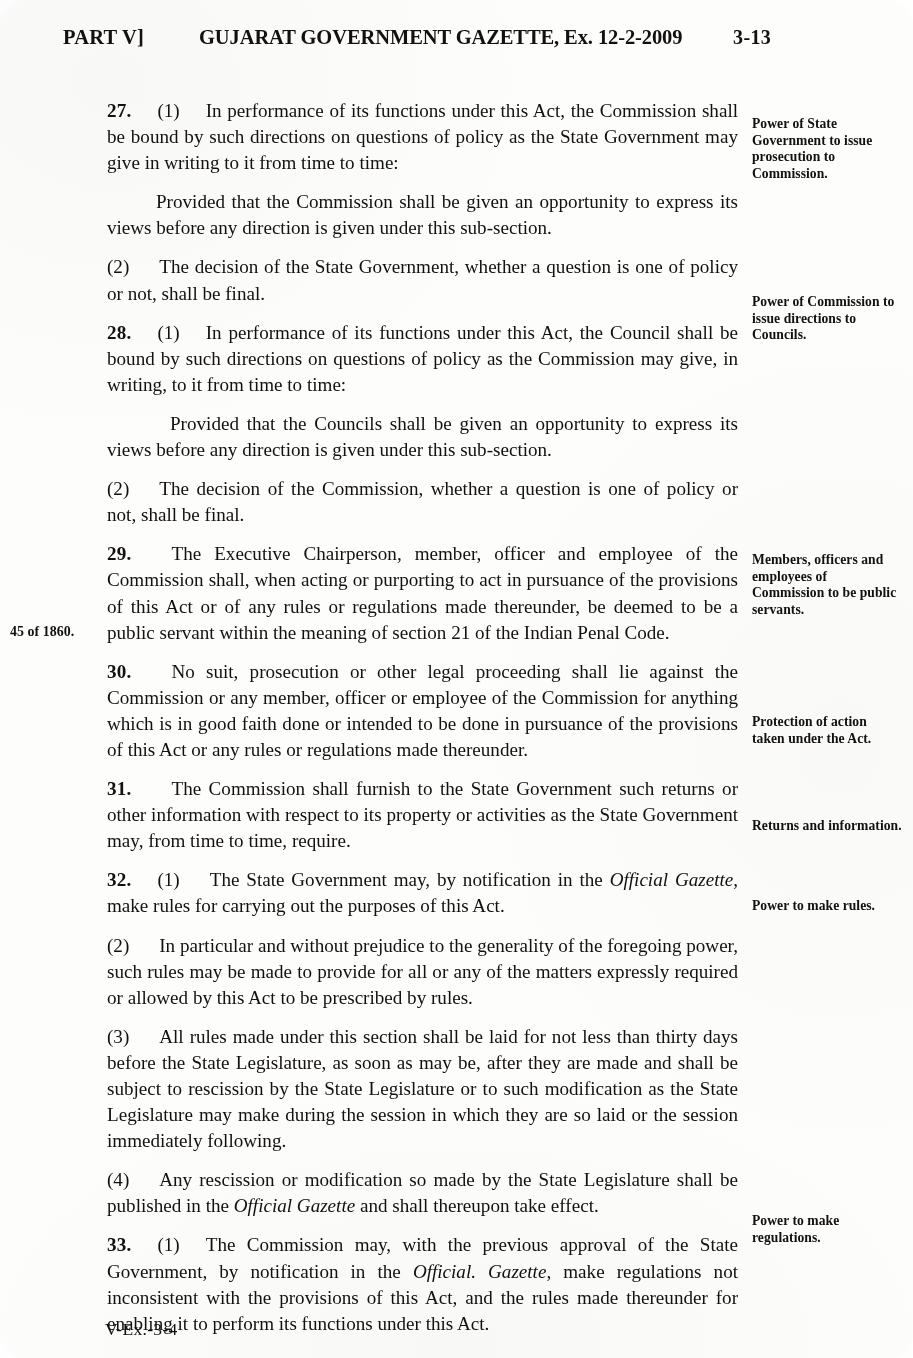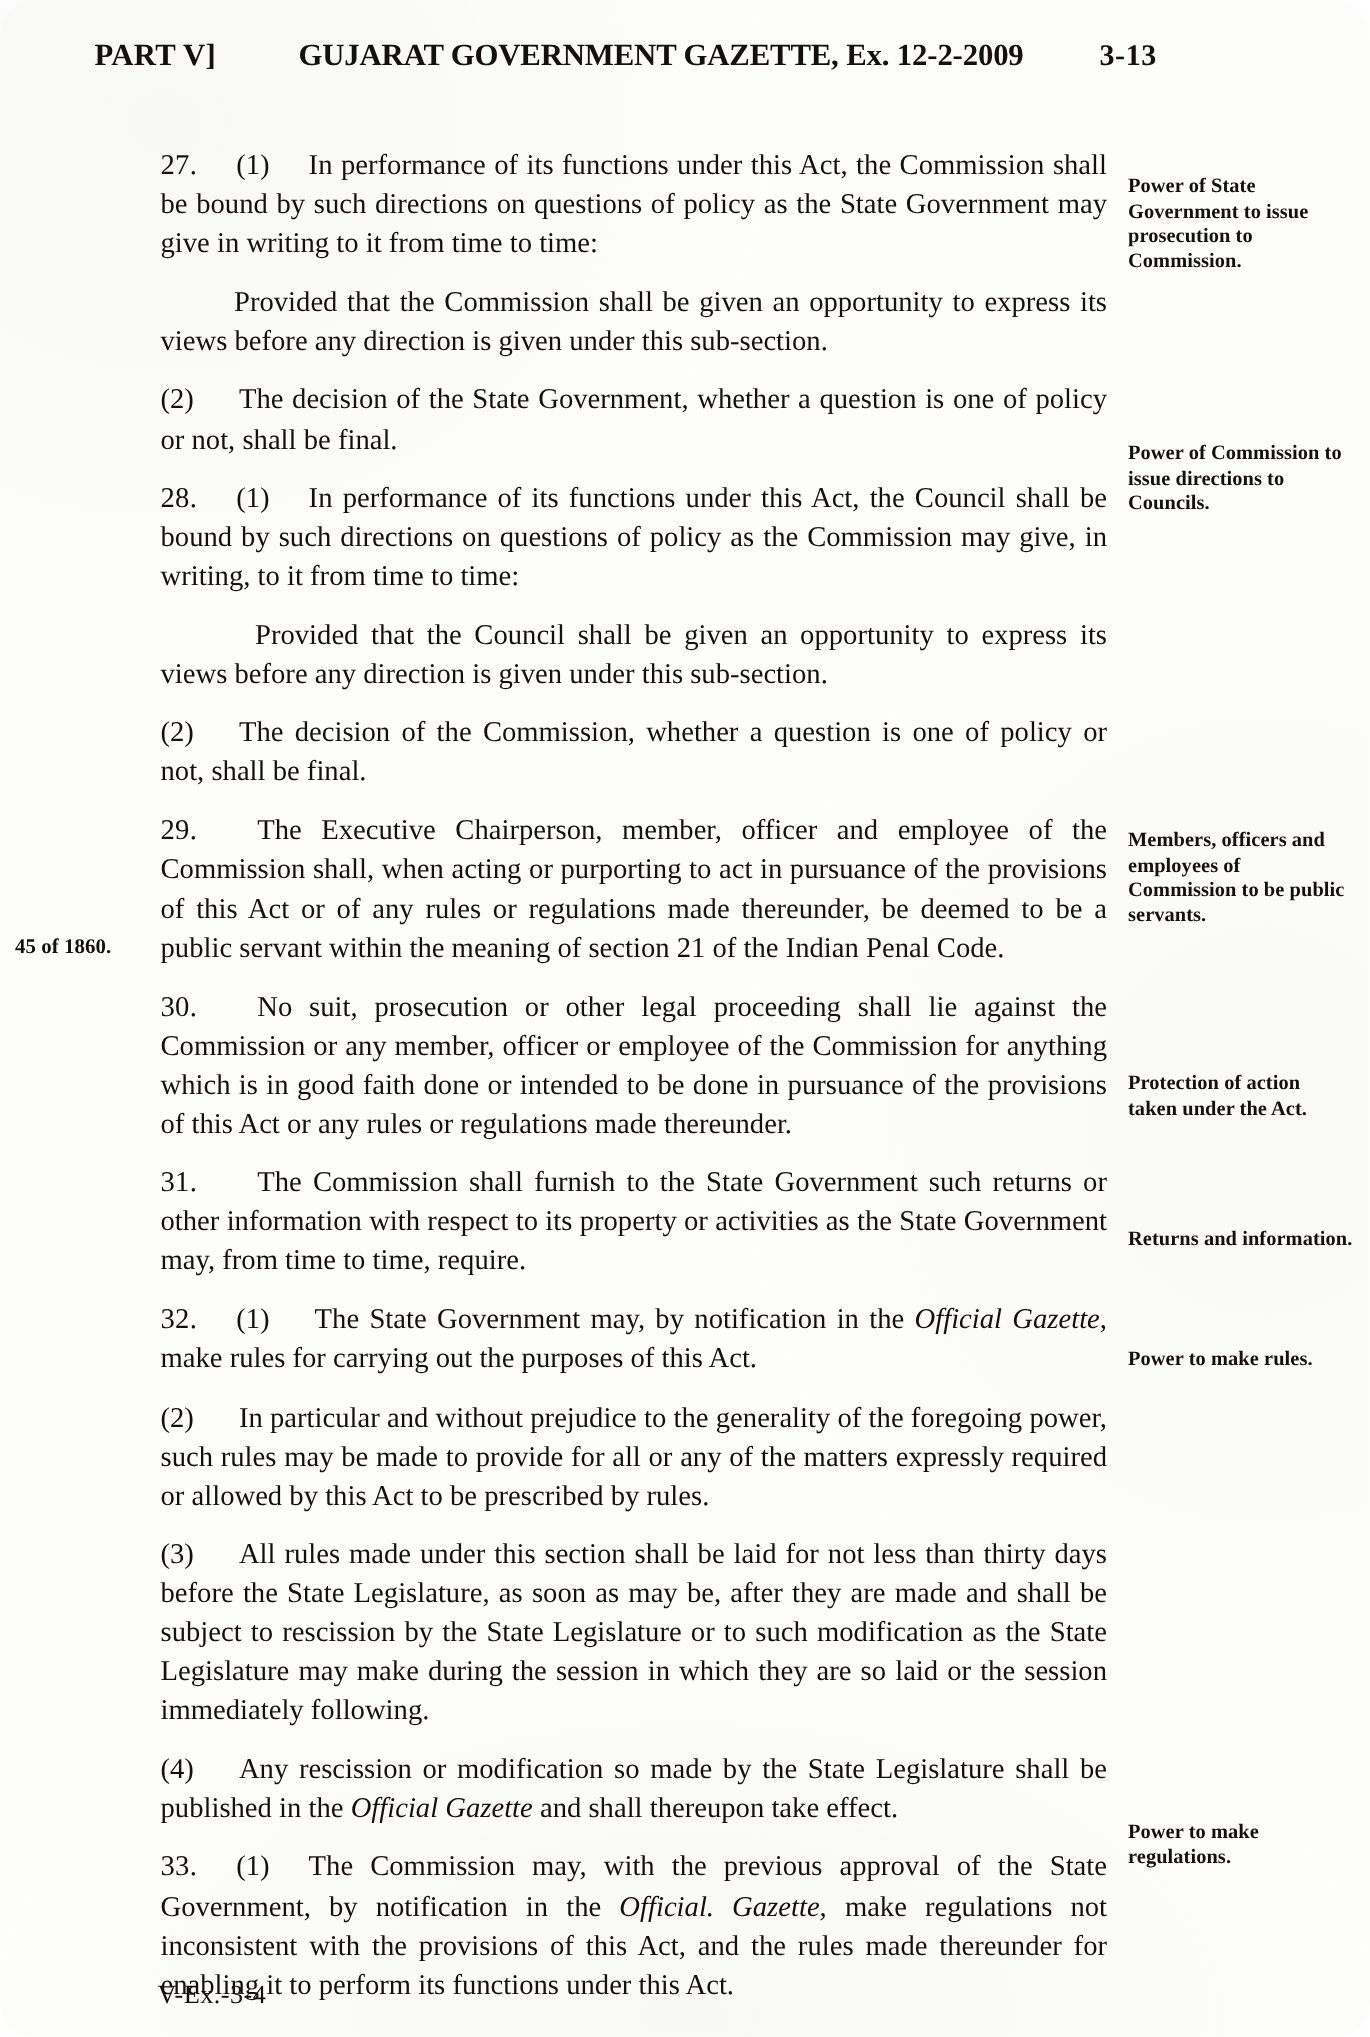--- a/index.html
+++ b/index.html
@@ -83,21 +83,21 @@
     margin: 0 0 13px 0;
     font-size: 19.1px;
     line-height: 26.1px;
     text-align: justify;
     text-justify: inter-word;
     position: relative;
   }
   p.para:last-child { margin-bottom: 12px; }
 
   .sec-num {
-    font-weight: 400;
+    font-weight: 700;
     letter-spacing: 0.2px;
   }
   .gap-sm  { display: inline-block; width: 26px; }
   .gap-md  { display: inline-block; width: 30px; }
   .gap-lg  { display: inline-block; width: 40px; }
   .indent  { display: inline-block; width: 49px; }
   .indent-wide { display: inline-block; width: 63px; }
 
   em.ital { font-style: italic; }
 
@@ -178,21 +178,21 @@
 
     <p class="para">
       <span>(2)</span><span class="gap-md"></span><span>The decision of the State Government, whether a question is one of policy or not, shall be final.</span>
     </p>
 
     <p class="para space-after-lg">
       <span class="sec-num">28.</span><span class="gap-sm"></span><span>(1)</span><span class="gap-sm"></span><span>In performance of its functions under this Act, the Council shall be bound by such directions on questions of policy as the Commission may give, in writing, to it from time to time:</span>
     </p>
 
     <p class="para space-after-xl">
-      <span class="indent-wide"></span><span>Provided that the Council shall be given an opportunity to express its views before any direction is given under this sub-section.</span>
+      <span class="indent-wide"></span><span>Provided that the Councils shall be given an opportunity to express its views before any direction is given under this sub-section.</span>
     </p>
 
     <p class="para">
       <span>(2)</span><span class="gap-md"></span><span>The decision of the Commission, whether a question is one of policy or not, shall be final.</span>
     </p>
 
     <p class="para space-after-md">
       <span class="sec-num">29.</span><span class="gap-lg"></span><span>The Executive Chairperson, member, officer and employee of the Commission shall, when acting or purporting to act in pursuance of the provisions of this  Act  or of any rules or regulations made thereunder, be deemed to be a public servant within the meaning of section 21 of  the Indian Penal Code.</span>
     </p>
 

